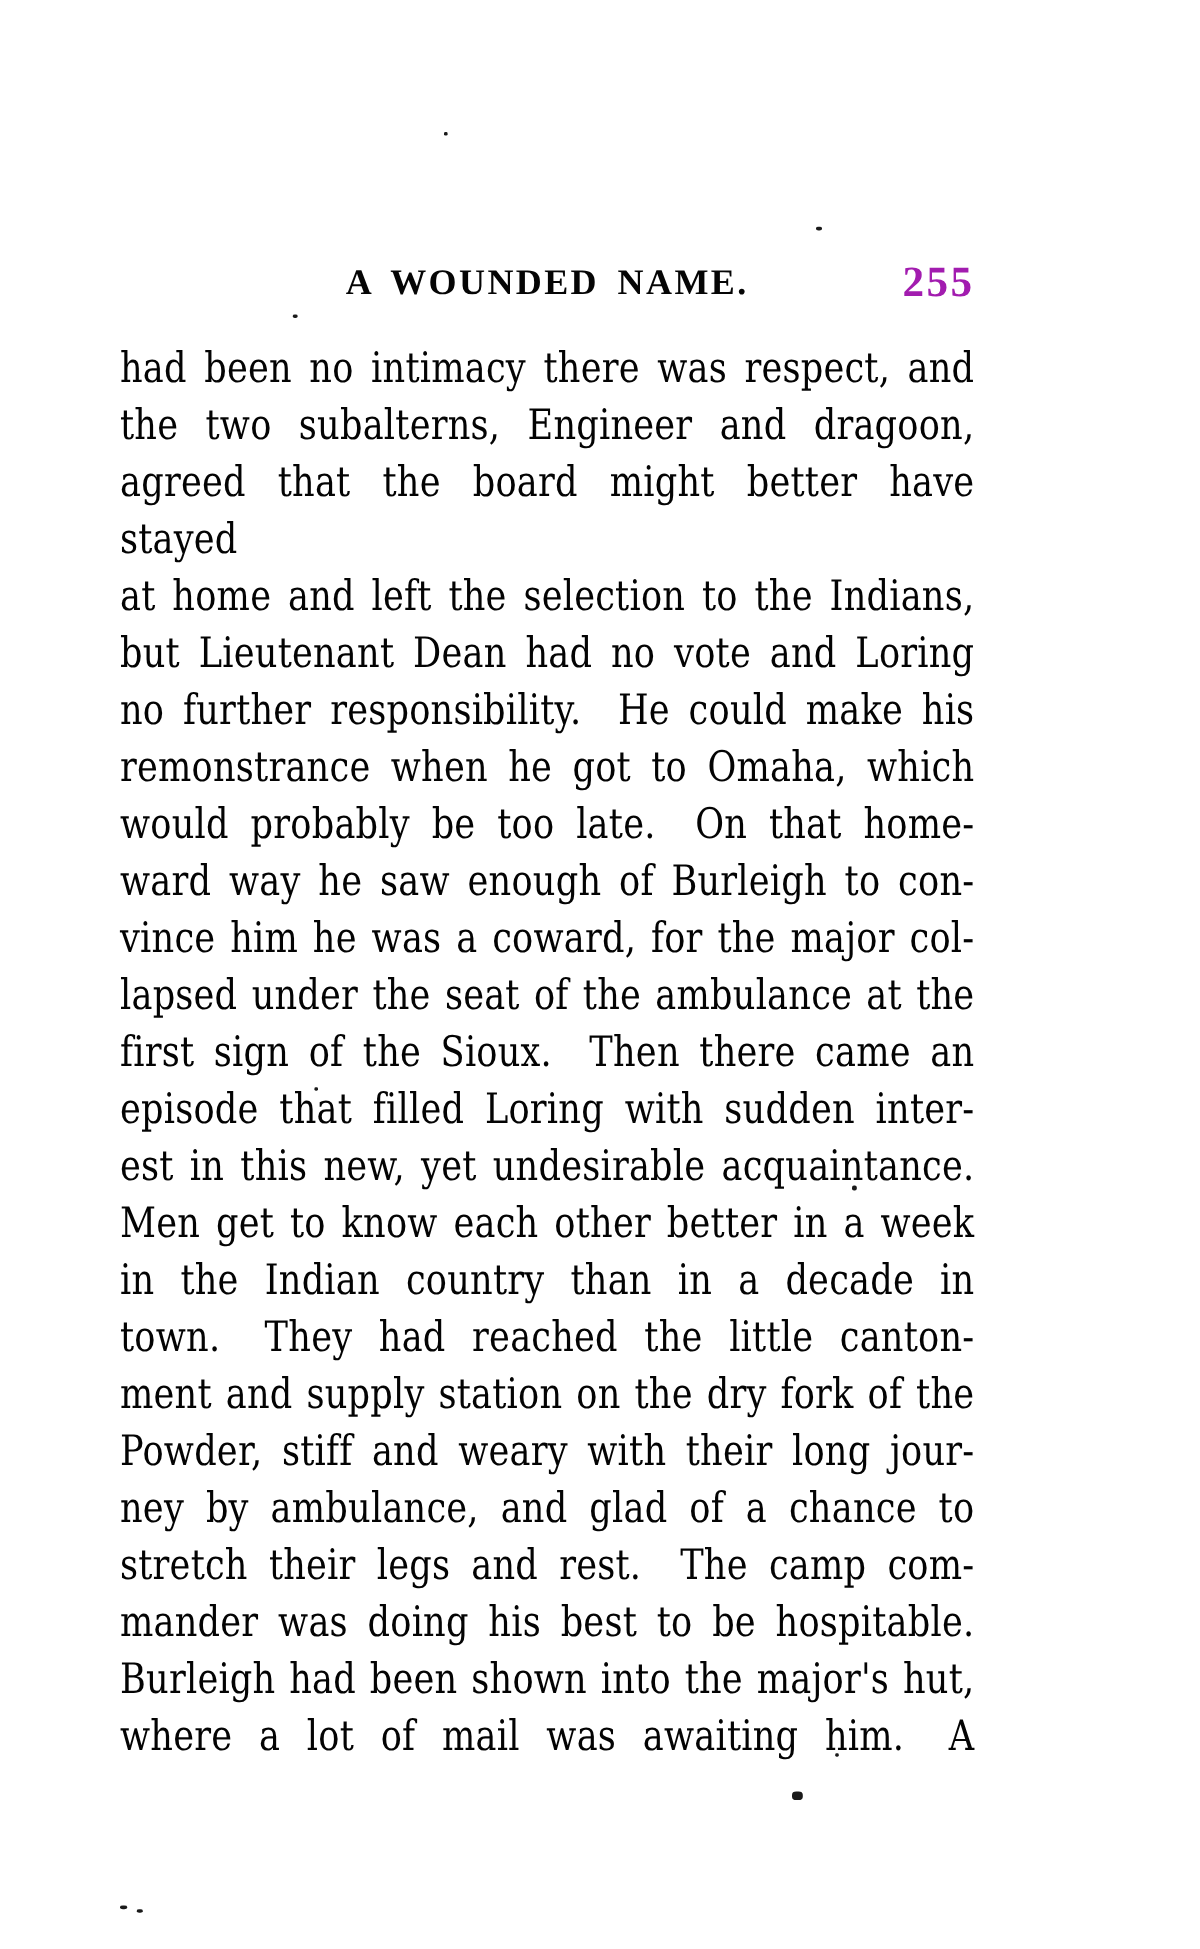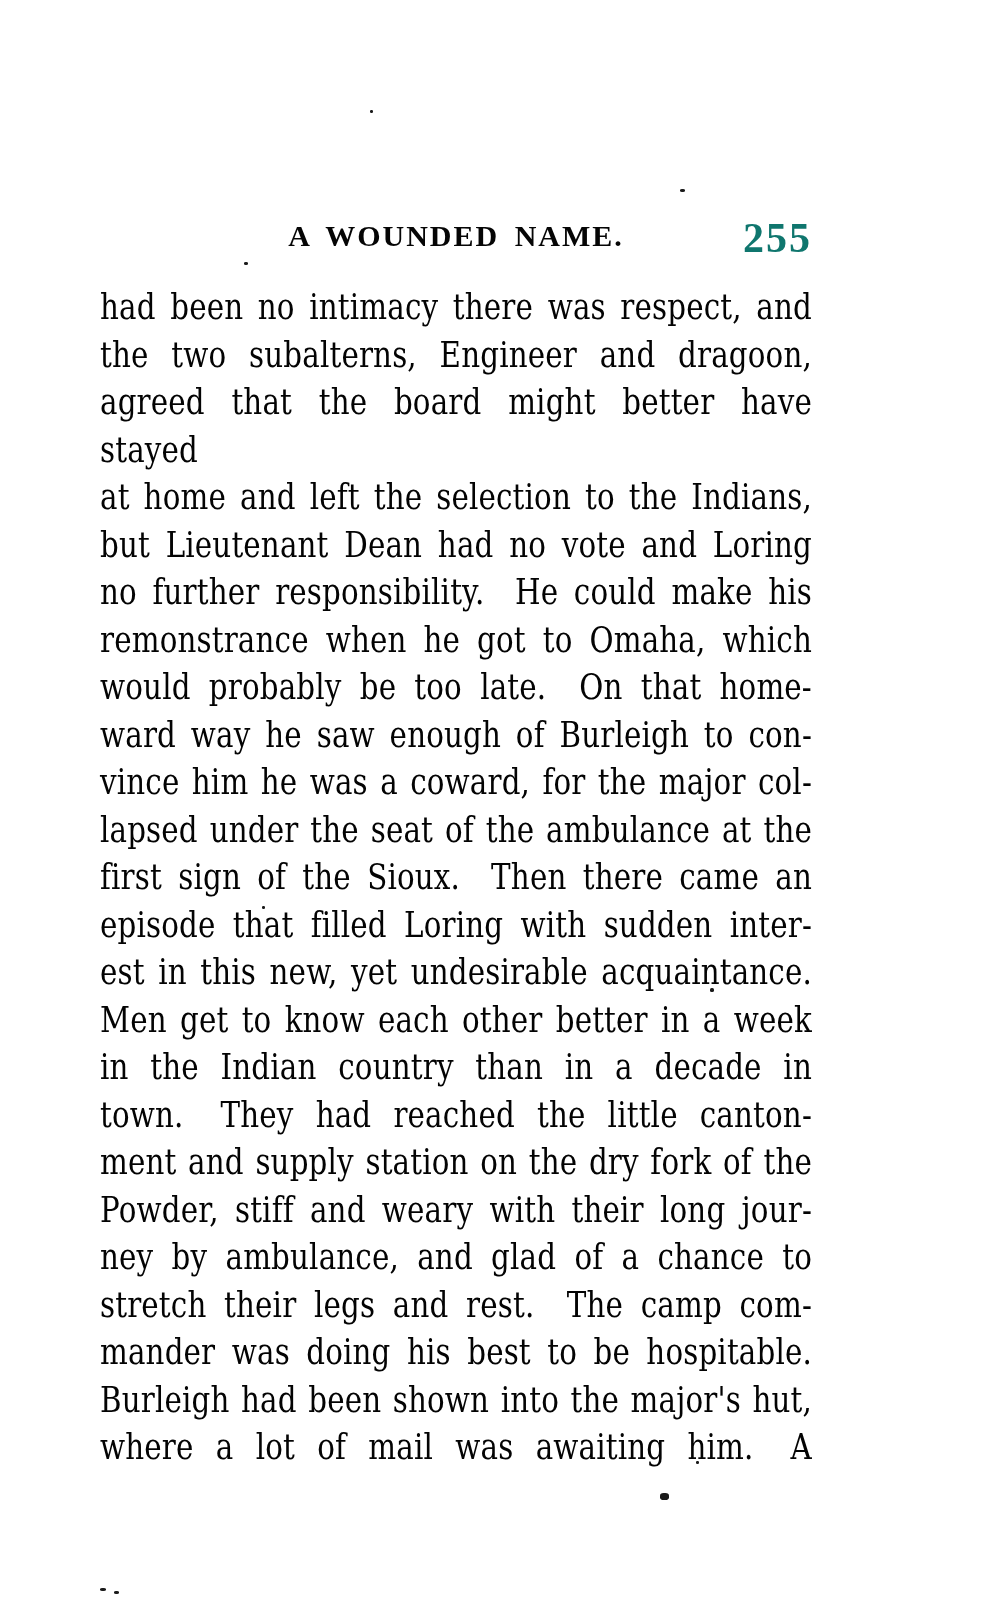--- a/index.html
+++ b/index.html
@@ -40,24 +40,24 @@
     letter-spacing: 2px;
     word-spacing: 6px;
     white-space: nowrap;
     color: #050505;
   }
   .page-number {
     position: absolute;
     right: 0;
     top: 214px;
     font-family: "Liberation Serif", "DejaVu Serif", serif;
-    font-size: 42px;
+    font-size: 36px;
     font-weight: 700;
     letter-spacing: 2px;
-    color: #0f766e;
+    color: #a21caf;
   }
   
   .bodytext {
     position: absolute;
     left: 100px;
     top: 284px;
     width: 850px;
     transform: scaleX(0.8376);
     transform-origin: left top;
   }

